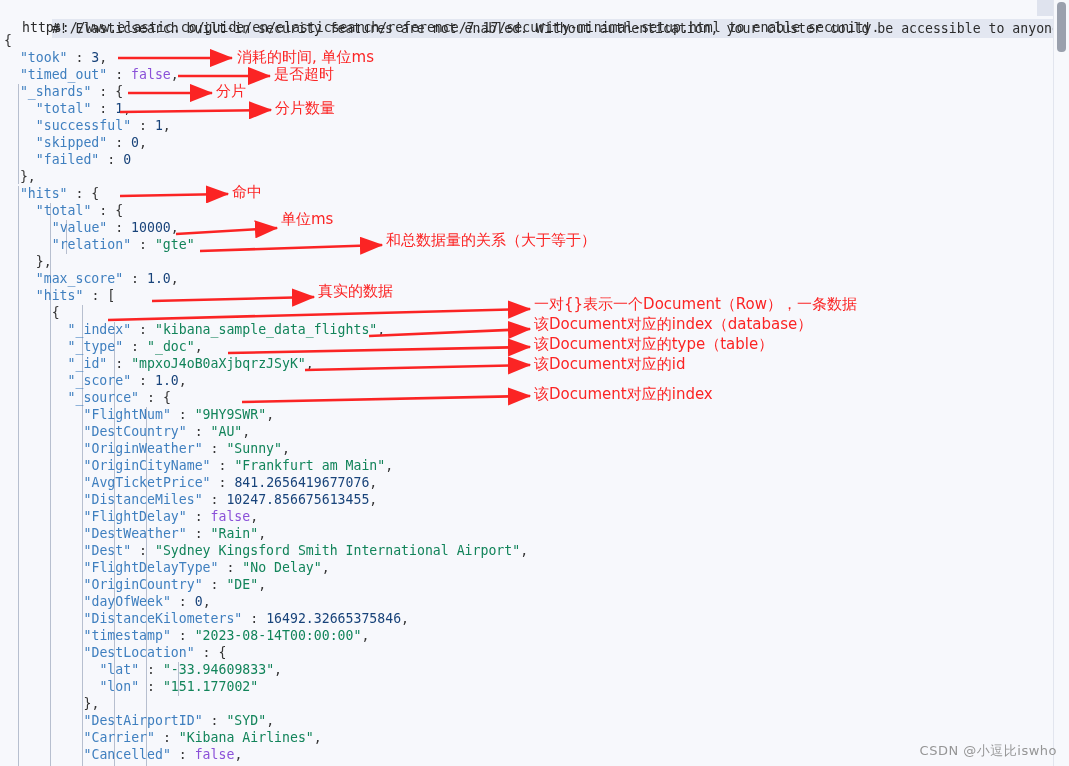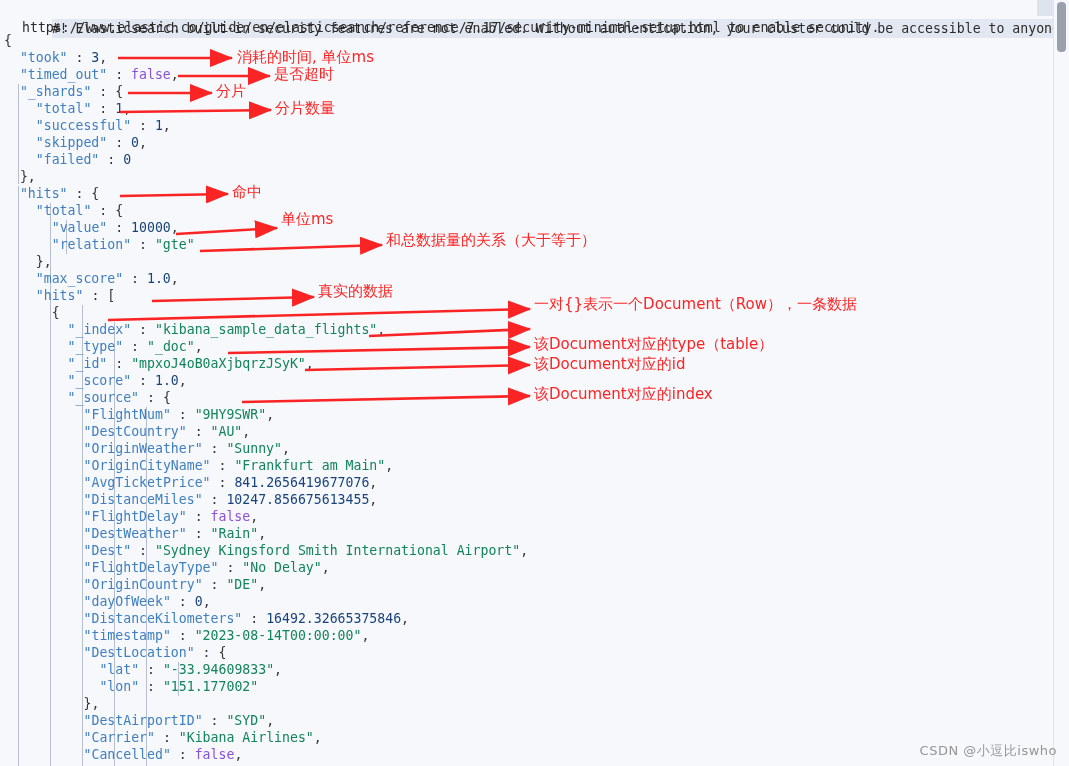--- a/index.html
+++ b/index.html
@@ -210,20 +210,21 @@
   <div id="annotations">
       <div class="anno-text" style="left: 237px; top: 49px;">消耗的时间, 单位ms</div>
       <div class="anno-text" style="left: 274px; top: 66px;">是否超时</div>
       <div class="anno-text" style="left: 216px; top: 83px;">分片</div>
       <div class="anno-text" style="left: 275px; top: 100px;">分片数量</div>
       <div class="anno-text" style="left: 232px; top: 184px;">命中</div>
       <div class="anno-text" style="left: 281px; top: 211px;">单位ms</div>
       <div class="anno-text" style="left: 386px; top: 232px;">和总数据量的关系（大于等于）</div>
       <div class="anno-text" style="left: 318px; top: 283px;">真实的数据</div>
       <div class="anno-text" style="left: 534px; top: 296px;">一对{}表示一个Document（Row），一条数据</div>
+      <div class="anno-text" style="left: 534px; top: 316px;">该Document对应的index（database）</div>
       <div class="anno-text" style="left: 534px; top: 336px;">该Document对应的type（table）</div>
       <div class="anno-text" style="left: 534px; top: 356px;">该Document对应的id</div>
       <div class="anno-text" style="left: 534px; top: 386px;">该Document对应的index</div>
     </div>
 
   <div id="top-band"></div>
   <div id="scrollbar-track">
     <div id="scrollbar-thumb"></div>
   </div>
 

